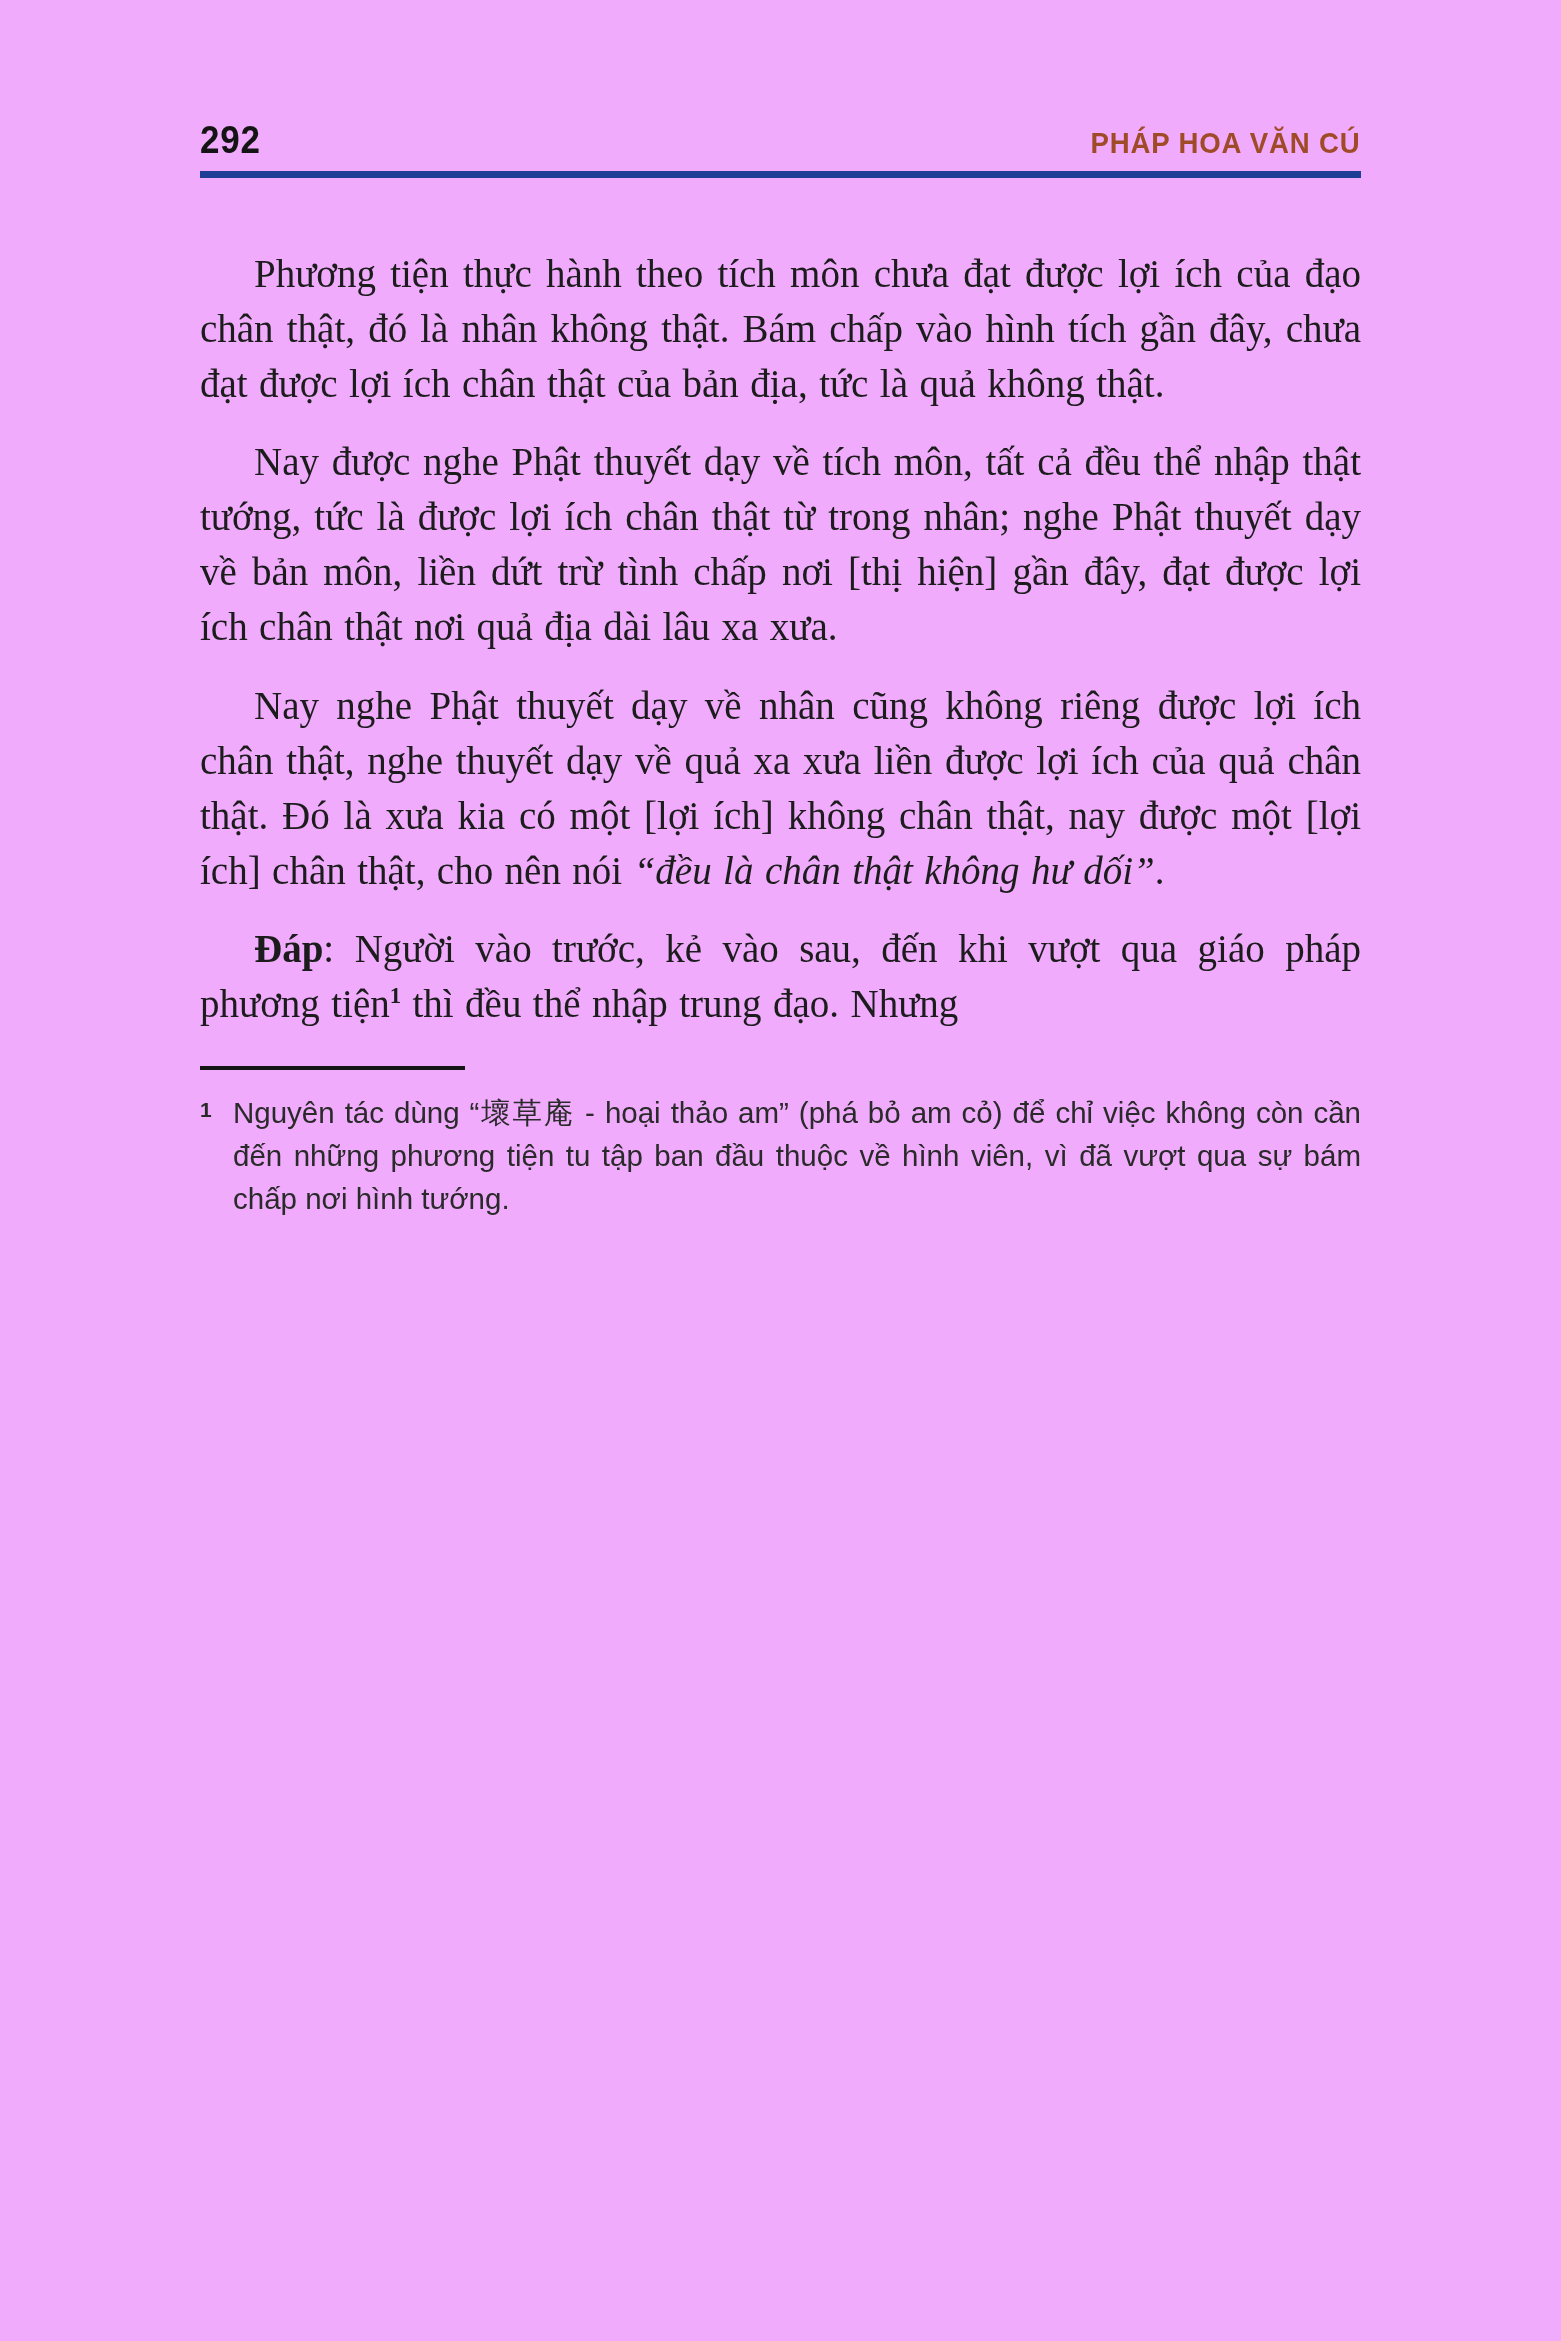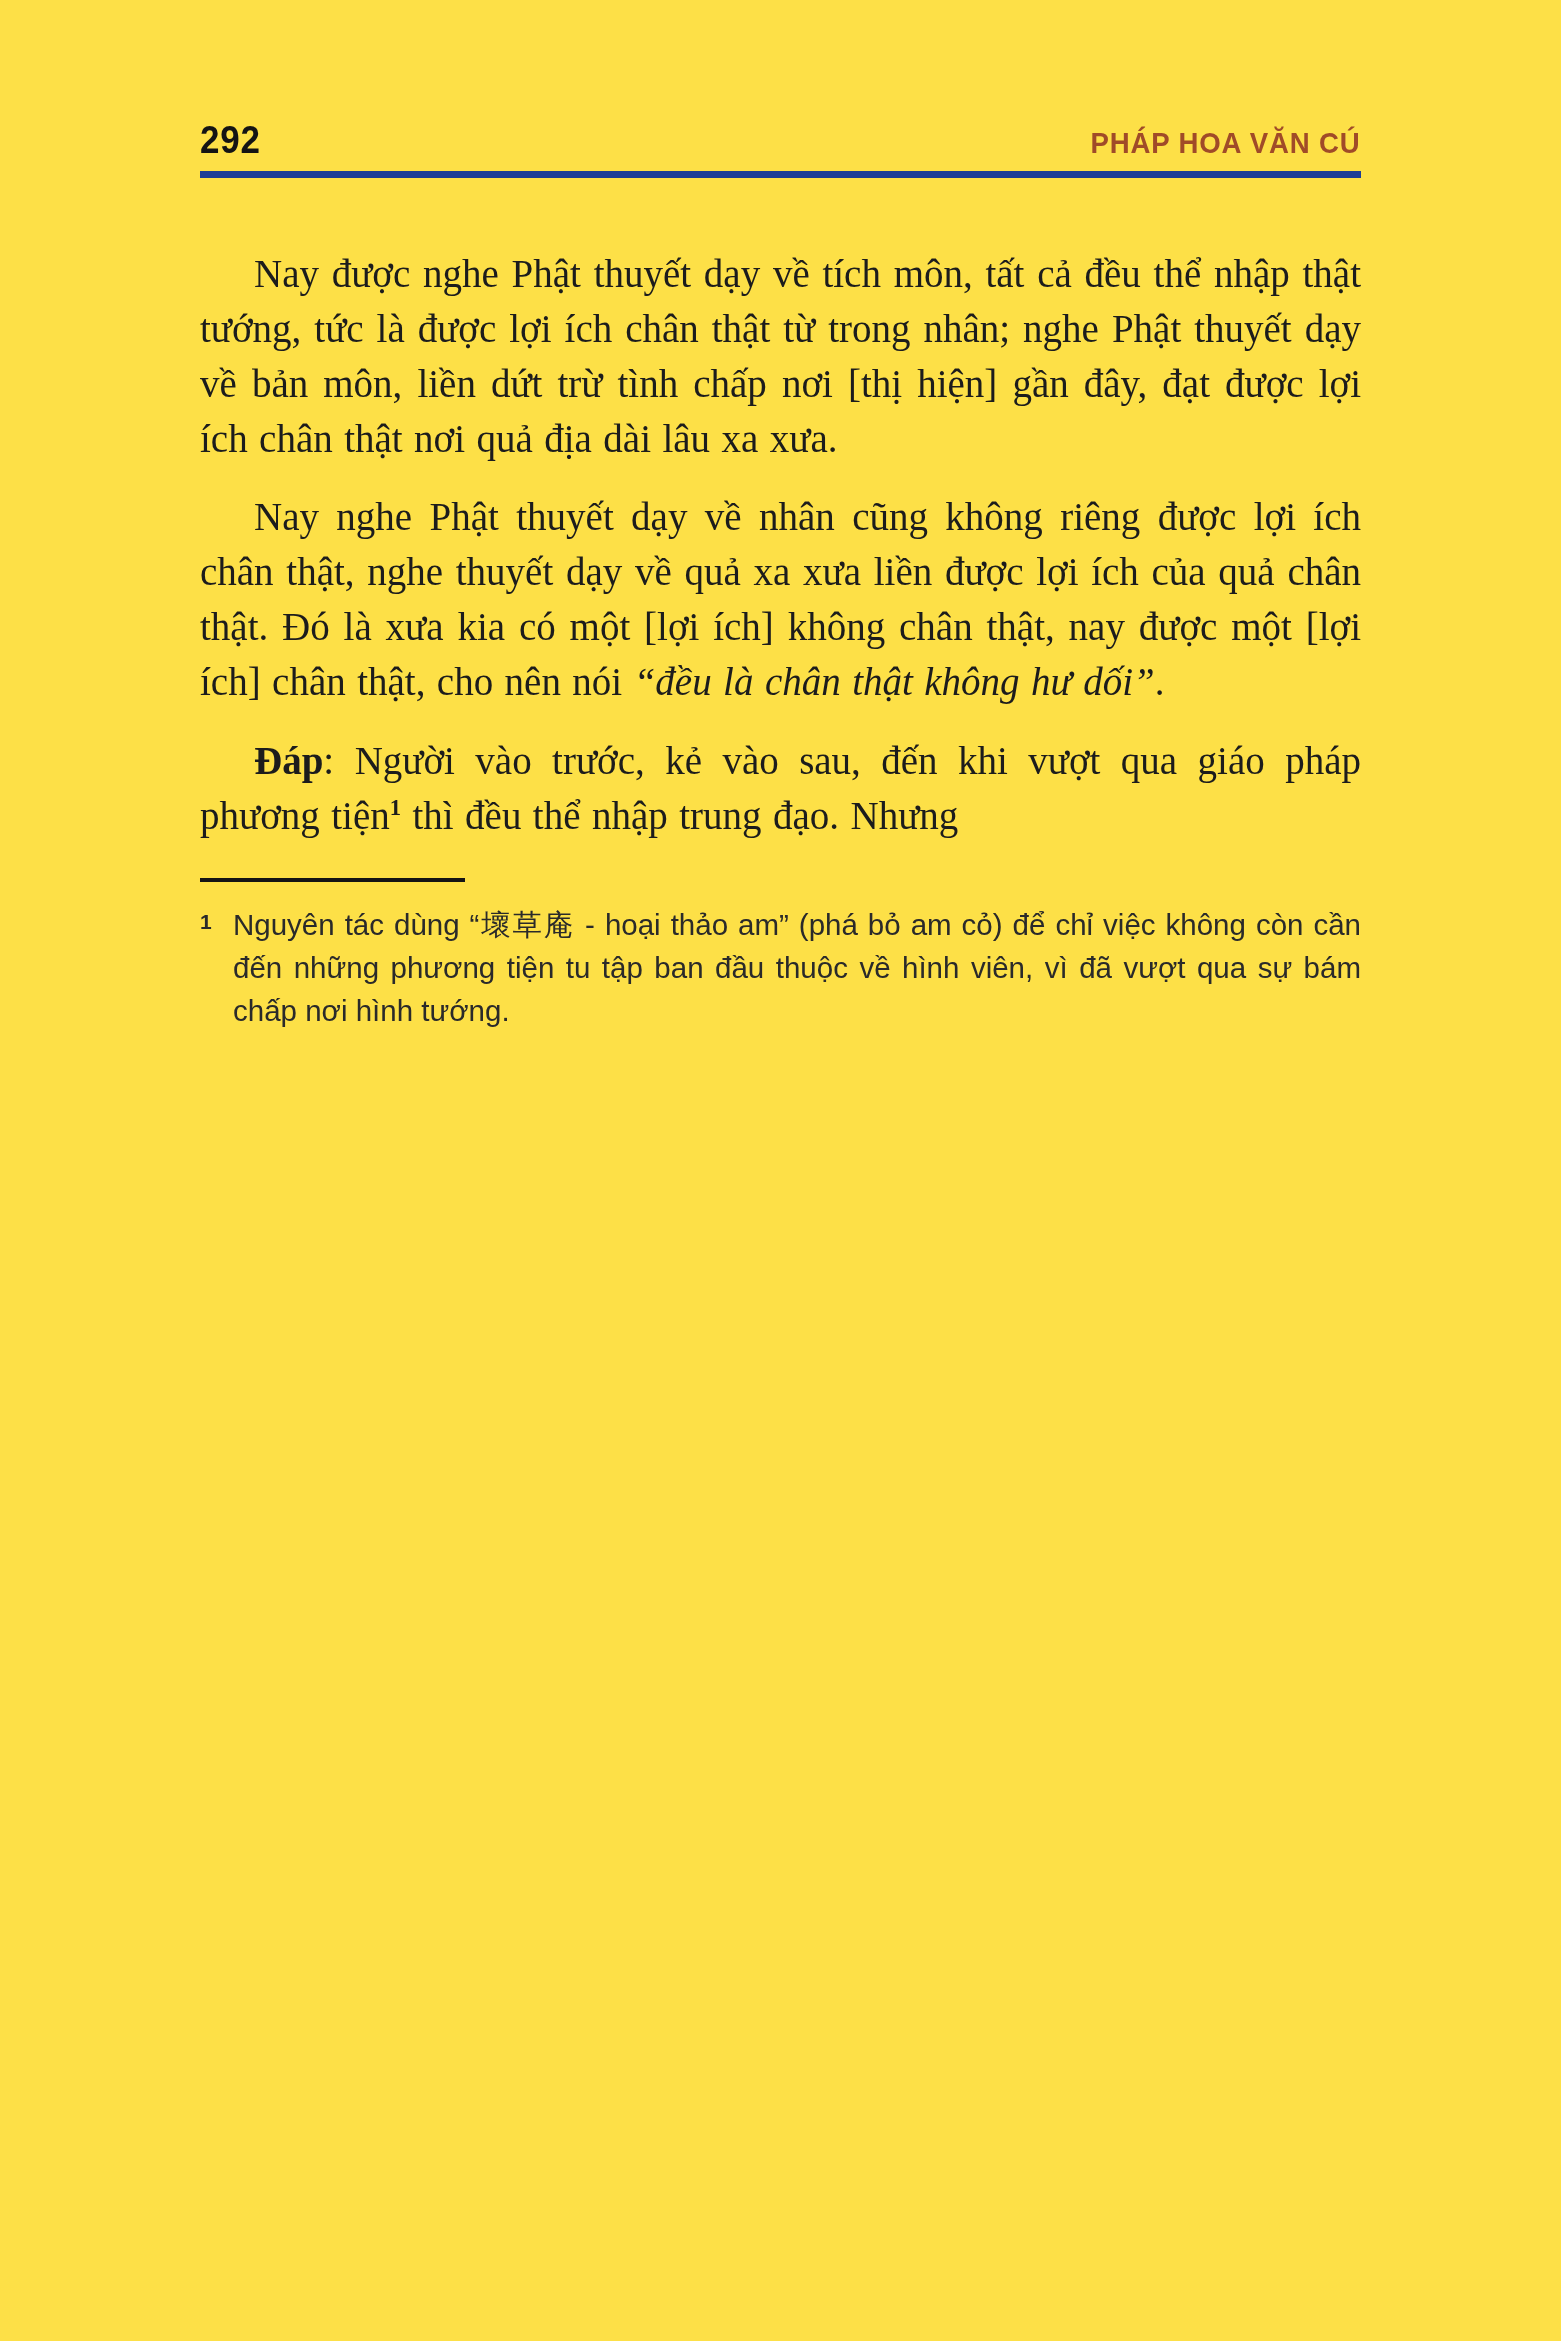--- a/index.html
+++ b/index.html
@@ -1,21 +1,21 @@
 <!DOCTYPE html>
 <html lang="vi" style="font-size:14px"><head>
 <meta charset="utf-8">
 <style>
   html, body { margin: 0; padding: 0; background: #e8e8e8; }
   .page {
     position: relative;
     width: 1561px;
     height: 2342px;
     margin: 0 auto;
-    background: #fde047;
+    background: #f0abfc;
     box-sizing: border-box;
     padding: 121px 200px 0 200px;
     font-family: "Liberation Serif", serif;
     color: #1c1c1c;
     overflow: hidden;
   }
   .header {
     display: flex;
     justify-content: space-between;
     align-items: baseline;
@@ -95,20 +95,21 @@
   <div class="header">
     <span class="page-number">292</span>
     <span class="running-title">PHÁP HOA VĂN CÚ</span>
   </div>
 
   <div class="header-rule"></div>
 
   <div class="page-body">
 
 
+    <p class="para"><span>Phương tiện thực hành theo tích môn chưa đạt được lợi ích của đạo chân thật, đó là nhân không thật. Bám chấp vào hình tích gần đây, chưa đạt được lợi ích chân thật của bản địa, tức là quả không thật.</span></p>
 
     <p class="para"><span>Nay được nghe Phật thuyết dạy về tích môn, tất cả đều thể nhập thật tướng, tức là được lợi ích chân thật từ trong nhân; nghe Phật thuyết dạy về bản môn, liền dứt trừ tình chấp nơi [thị hiện] gần đây, đạt được lợi ích chân thật nơi quả địa dài lâu xa xưa.</span></p>
 
 
 
     <p class="para"><span>Nay nghe Phật thuyết dạy về nhân cũng không riêng được lợi ích chân thật, nghe thuyết dạy về quả xa xưa liền được lợi ích của quả chân thật. Đó là xưa kia có một [lợi ích] không chân thật, nay được một [lợi ích] chân thật, cho nên nói </span><span class="seg-italic">“đều là chân thật không hư dối”</span><span>.</span></p>
 
 
     <p class="para"><span class="seg-bold">Đáp</span><span>: Người vào trước, kẻ vào sau, đến khi vượt qua giáo pháp phương tiện</span><span class="seg-sup">1</span><span> thì đều thể nhập trung đạo. Nhưng</span></p>
 

